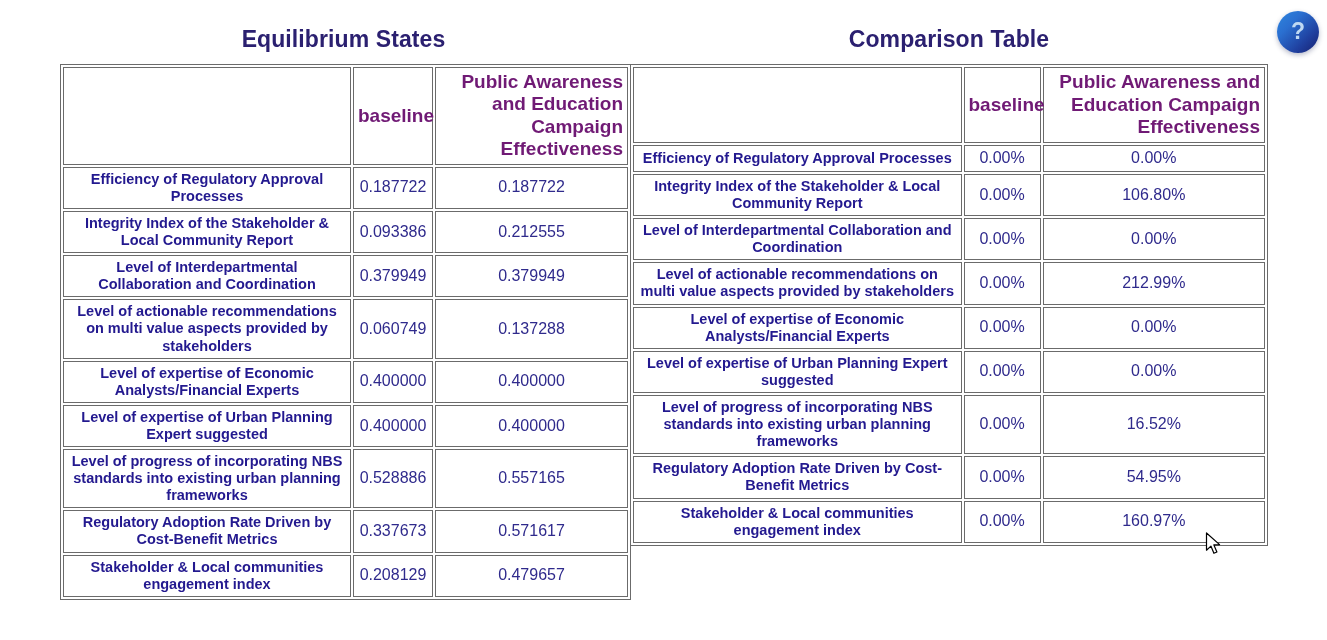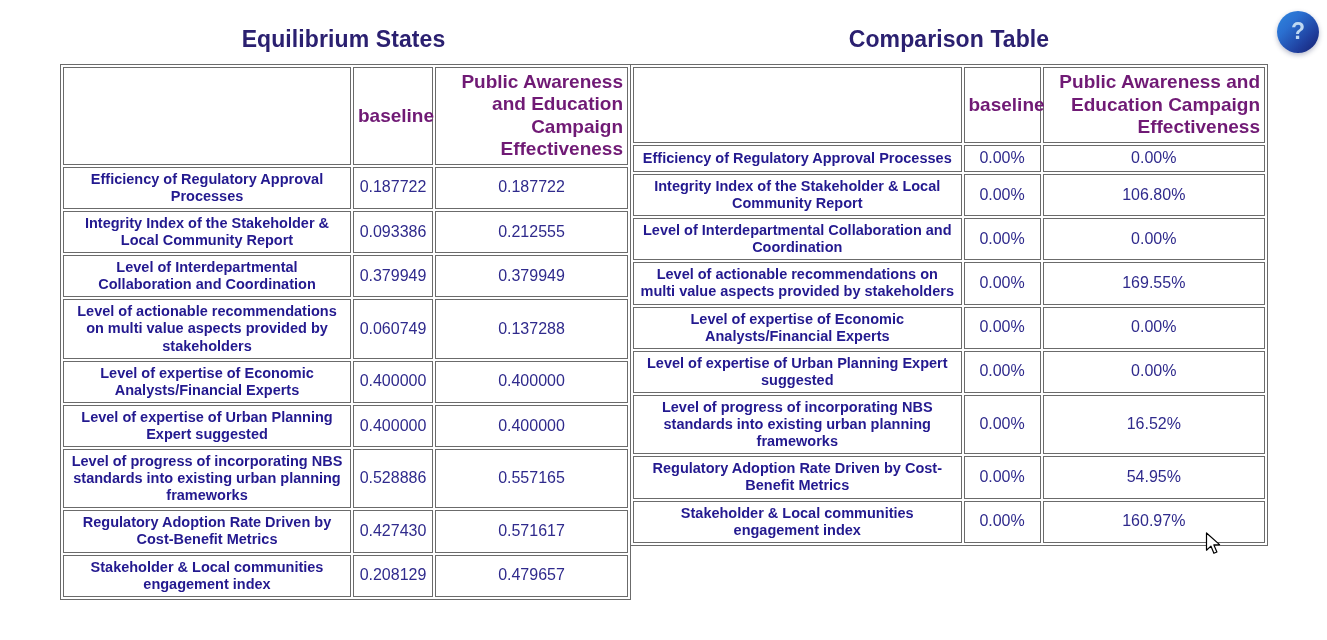--- a/index.html
+++ b/index.html
@@ -189,21 +189,21 @@
             <td class="value-cell">0.400000</td>
             <td class="value-cell">0.400000</td>
           </tr>
           <tr>
             <th class="row-label">Level of progress of incorporating NBS standards into existing urban planning frameworks</th>
             <td class="value-cell">0.528886</td>
             <td class="value-cell">0.557165</td>
           </tr>
           <tr>
             <th class="row-label">Regulatory Adoption Rate Driven by Cost-Benefit Metrics</th>
-            <td class="value-cell">0.427430</td>
+            <td class="value-cell">0.337673</td>
             <td class="value-cell">0.571617</td>
           </tr>
           <tr>
             <th class="row-label">Stakeholder &amp; Local communities engagement index</th>
             <td class="value-cell">0.208129</td>
             <td class="value-cell">0.479657</td>
           </tr>
         </tbody>
     </table>
   </section>
@@ -236,21 +236,21 @@
             <td class="value-cell">106.80%</td>
           </tr>
           <tr>
             <th class="row-label">Level of Interdepartmental Collaboration and Coordination</th>
             <td class="value-cell">0.00%</td>
             <td class="value-cell">0.00%</td>
           </tr>
           <tr>
             <th class="row-label">Level of actionable recommendations on multi value aspects provided by stakeholders</th>
             <td class="value-cell">0.00%</td>
-            <td class="value-cell">169.55%</td>
+            <td class="value-cell">212.99%</td>
           </tr>
           <tr>
             <th class="row-label">Level of expertise of Economic Analysts/Financial Experts</th>
             <td class="value-cell">0.00%</td>
             <td class="value-cell">0.00%</td>
           </tr>
           <tr>
             <th class="row-label">Level of expertise of Urban Planning Expert suggested</th>
             <td class="value-cell">0.00%</td>
             <td class="value-cell">0.00%</td>

